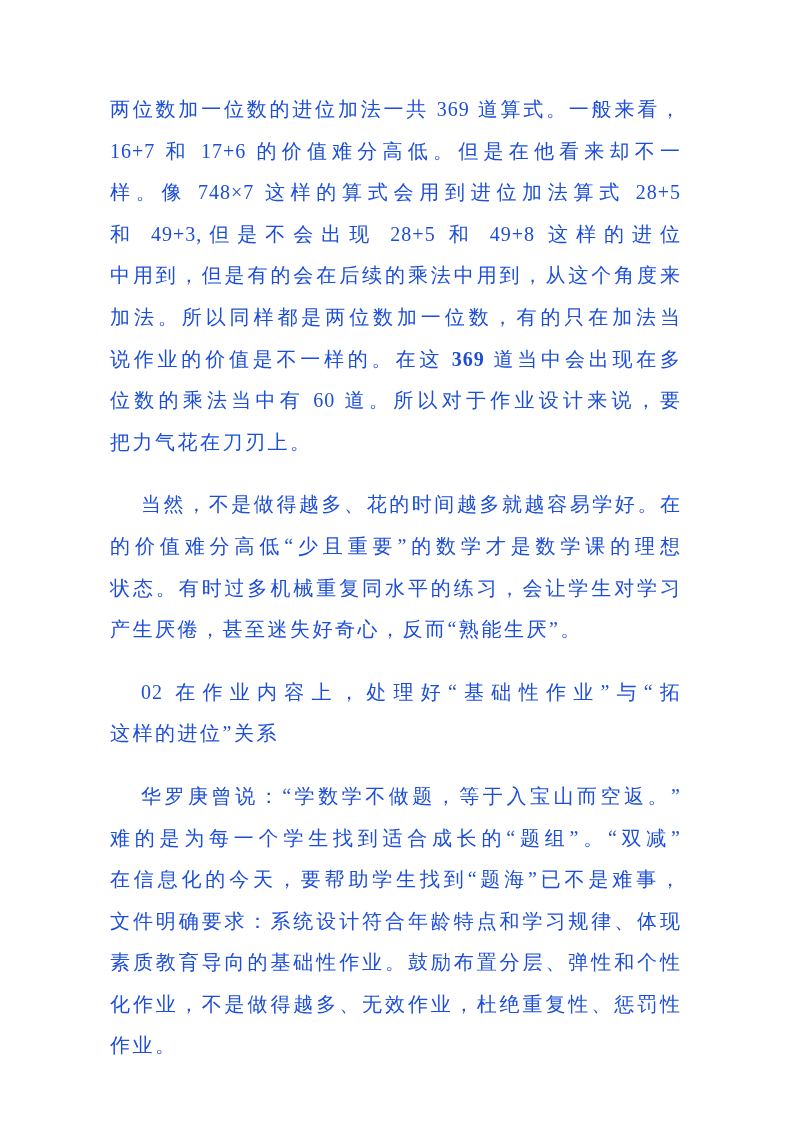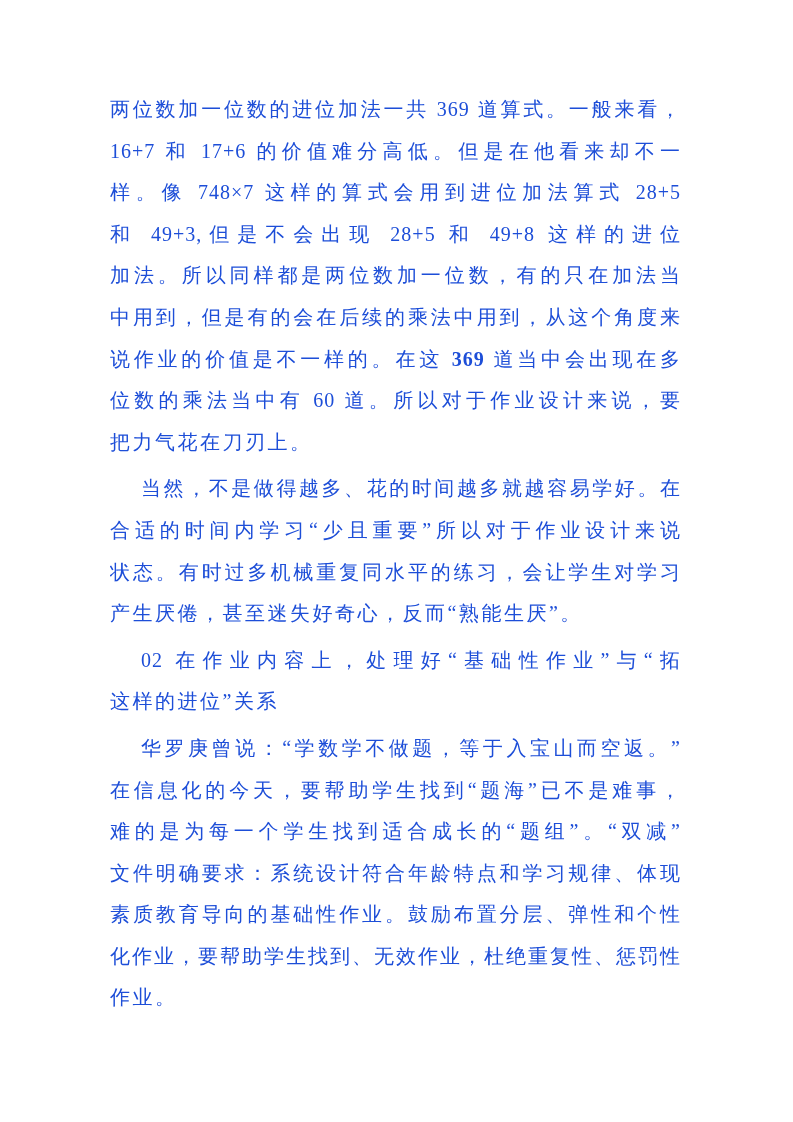--- a/index.html
+++ b/index.html
@@ -12,21 +12,21 @@
     overflow: hidden;
     font-family: "Liberation Serif", serif;
   }
   .content {
     position: absolute;
     left: 110px;
     top: 89px;
     width: 571px;
   }
   .paragraph { margin: 0; padding: 0; }
-  .paragraph + .paragraph { margin-top: 5px; }
+  .paragraph + .paragraph { margin-top: 21px; }
   .text-line {
     font-size: 20px;
     line-height: 41.6px;
     height: 41.6px;
     color: #1d4ed8;
     letter-spacing: 1px;
     text-align: justify;
     text-align-last: justify;
     overflow: hidden;
     white-space: nowrap;
@@ -42,39 +42,39 @@
 </head>
 <body>
 
 <div class="page">
   <div class="content">
       <div class="paragraph">
         <div class="text-line">两位数加一位数的进位加法一共 369 道算式。一般来看，</div>
         <div class="text-line">16+7 和 17+6 的价值难分高低。但是在他看来却不一</div>
         <div class="text-line">样。像 748×7 这样的算式会用到进位加法算式 28+5</div>
         <div class="text-line">和 49+3,但是不会出现 28+5 和 49+8 这样的进位</div>
+        <div class="text-line">中用到，但是有的会在后续的乘法中用到，从这个角度来</div>
         <div class="text-line">加法。所以同样都是两位数加一位数，有的只在加法当</div>
-        <div class="text-line">中用到，但是有的会在后续的乘法中用到，从这个角度来</div>
         <div class="text-line">说作业的价值是不一样的。在这 <span class="bold-run">369</span> 道当中会出现在多</div>
         <div class="text-line">位数的乘法当中有 60 道。所以对于作业设计来说，要</div>
         <div class="text-line last-line">把力气花在刀刃上。</div>
       </div>
       <div class="paragraph">
         <div class="text-line first-line-indent">当然，不是做得越多、花的时间越多就越容易学好。在</div>
-        <div class="text-line">合适的时间内学习“少且重要”所以对于作业设计来说</div>
+        <div class="text-line">的价值难分高低“少且重要”的数学才是数学课的理想</div>
         <div class="text-line">状态。有时过多机械重复同水平的练习，会让学生对学习</div>
         <div class="text-line last-line">产生厌倦，甚至迷失好奇心，反而“熟能生厌”。</div>
       </div>
       <div class="paragraph">
         <div class="text-line first-line-indent">02 在作业内容上，处理好“基础性作业”与“拓</div>
         <div class="text-line last-line">这样的进位”关系</div>
       </div>
       <div class="paragraph">
         <div class="text-line first-line-indent">华罗庚曾说：“学数学不做题，等于入宝山而空返。”</div>
+        <div class="text-line">难的是为每一个学生找到适合成长的“题组”。“双减”</div>
         <div class="text-line">在信息化的今天，要帮助学生找到“题海”已不是难事，</div>
-        <div class="text-line">难的是为每一个学生找到适合成长的“题组”。“双减”</div>
         <div class="text-line">文件明确要求：系统设计符合年龄特点和学习规律、体现</div>
         <div class="text-line">素质教育导向的基础性作业。鼓励布置分层、弹性和个性</div>
-        <div class="text-line">化作业，要帮助学生找到、无效作业，杜绝重复性、惩罚性</div>
+        <div class="text-line">化作业，不是做得越多、无效作业，杜绝重复性、惩罚性</div>
         <div class="text-line last-line">作业。</div>
       </div>
     </div>
 </div>
 
 </body></html>

